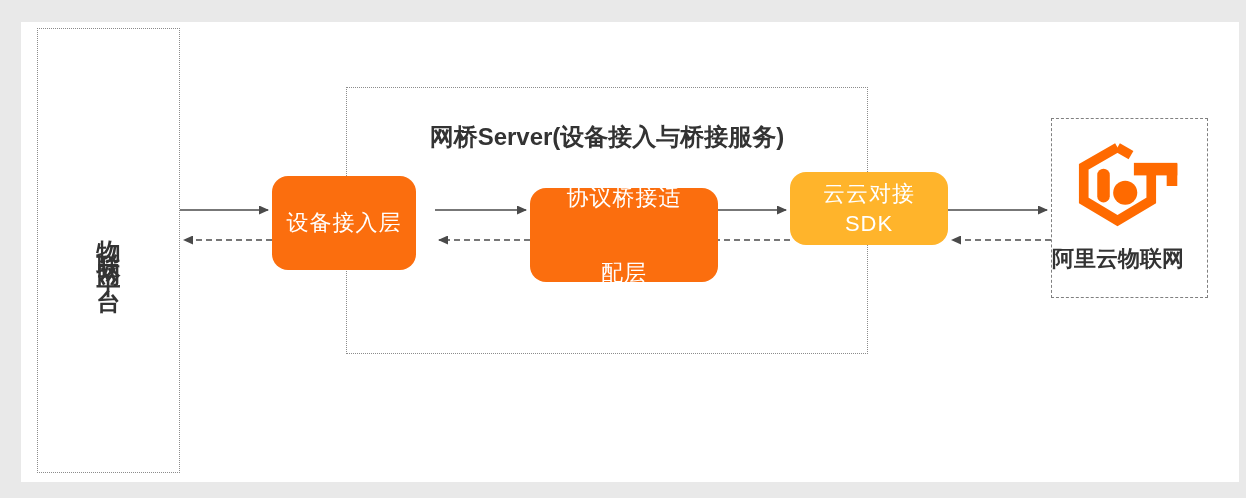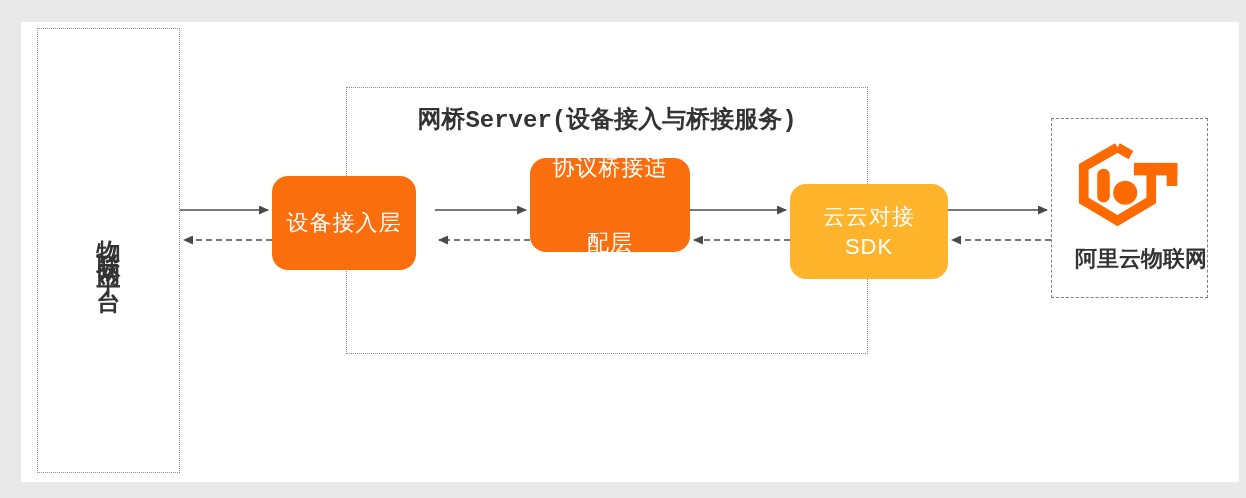--- a/index.html
+++ b/index.html
@@ -23,42 +23,42 @@
     writing-mode:vertical-rl;text-orientation:upright;
     font-size:24px;font-weight:700;color:#333333;
     letter-spacing:12px;line-height:1;
   }
   
   .bridge-box{
     position:absolute;left:325px;top:65px;width:522px;height:267px;
     border:1px dotted #8c8c8c;box-sizing:border-box;
   }
   .bridge-title{
-    margin-top:15px;text-align:center;
-    font-size:24px;font-weight:600;color:#333333;white-space:nowrap;font-family:Liberation Mono, monospace;
+    margin-top:33px;text-align:center;
+    font-size:24px;font-weight:600;color:#333333;white-space:nowrap;
   }
   
   .node{
     position:absolute;border-radius:16px;color:#ffffff;
     display:flex;flex-direction:column;align-items:center;justify-content:center;
     text-align:center;font-size:22px;letter-spacing:1px;line-height:30px;
   }
   .node-orange{background:#fb6e0e;}
   .node-amber{background:#ffb42b;}
   .node-device{left:251px;top:154px;width:144px;height:94px;}
-  .node-protocol{left:509px;top:136px;width:160px;height:94px;gap:45px;}
-  .node-sdk{left:769px;top:162px;width:158px;height:95px;}
+  .node-protocol{left:509px;top:166px;width:188px;height:94px;gap:45px;}
+  .node-sdk{left:769px;top:150px;width:158px;height:73px;}
   
   .aliyun-box{
     position:absolute;left:1030px;top:96px;width:157px;height:180px;
     border:1px dashed #808080;box-sizing:border-box;
   }
   .aliyun-logo{display:block;margin:19px 0 0 25px;}
   .aliyun-label{
-    margin-top:12px;text-align:right;
+    margin-top:12px;text-align:left;
     font-size:22px;font-weight:600;color:#333333;line-height:26px;white-space:nowrap;
   }
   
   .arrows{position:absolute;left:0;top:0;width:1218px;height:460px;pointer-events:none;}
 </style>
 </head>
 <body>
 
 <div class="page">
   <div class="canvas">

